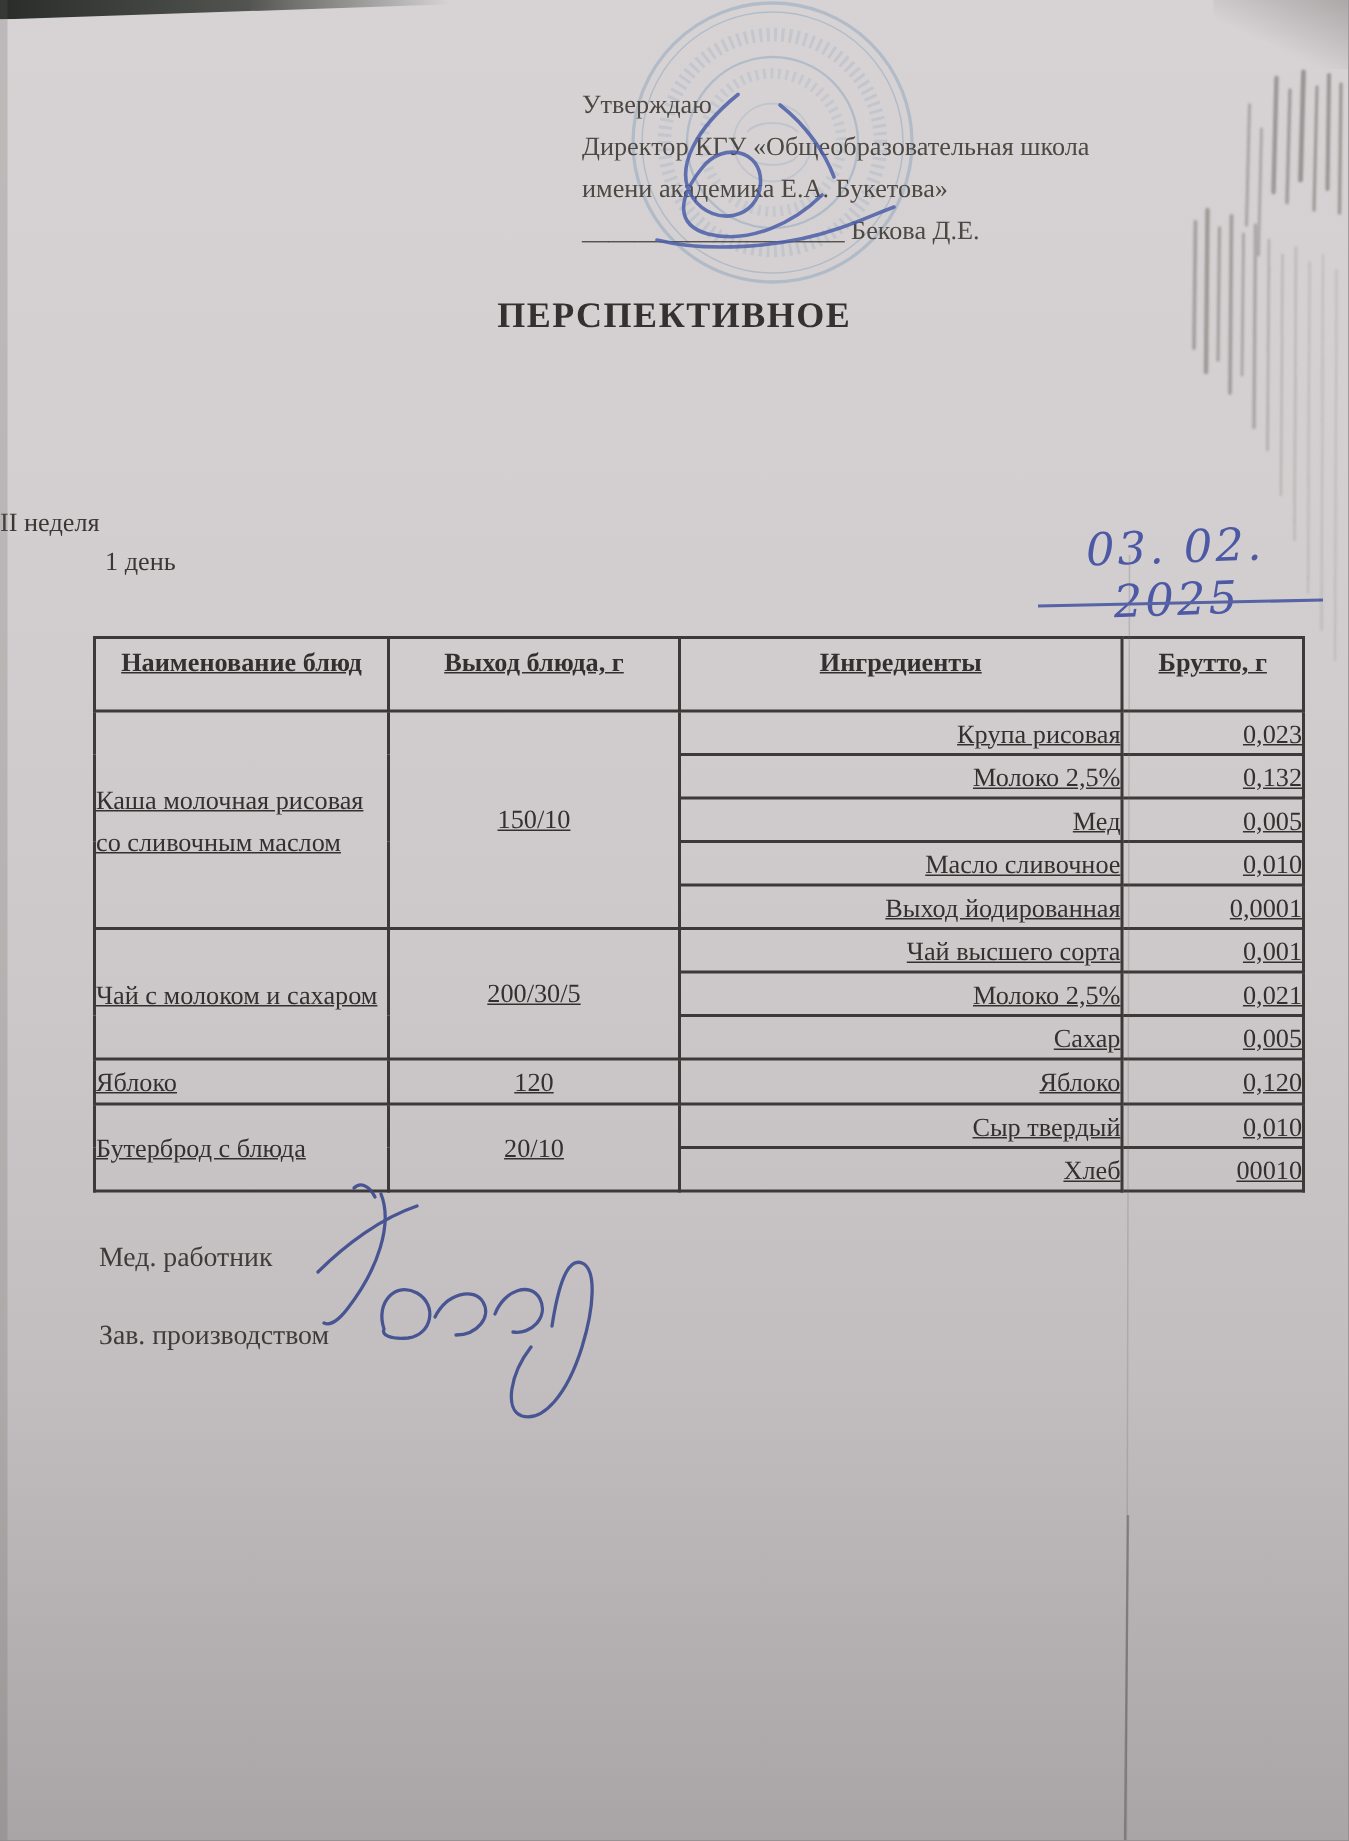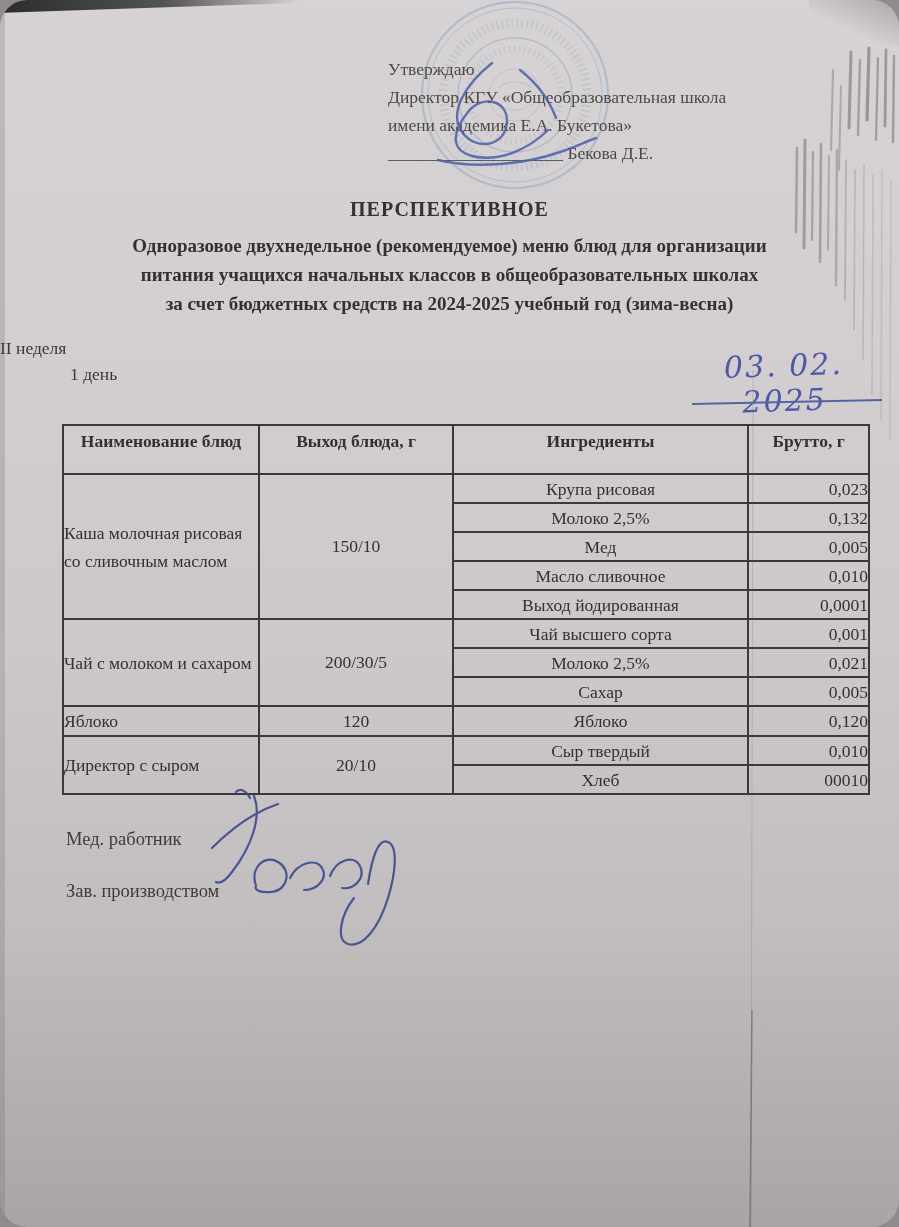--- a/index.html
+++ b/index.html
@@ -1,57 +1,56 @@
 <!DOCTYPE html>
 <html><head>
 <meta charset="utf-8">
 <style>
   html,body{margin:0;padding:0;background:#8f8b8c;}
   .page{
     position:relative;width:899px;height:1227px;overflow:hidden;
     font-family:"Liberation Serif","DejaVu Serif",serif;color:#3a3835;
     background:linear-gradient(180deg,#d7d3d4 0%,#d3cfd0 28%,#cdc9ca 52%,#c2bebf 75%,#b1adae 92%,#a9a5a6 100%);
-    border-radius:27px;
   }
   .layer{position:absolute;left:0;top:0;width:899px;height:1227px;pointer-events:none;}
   .under{z-index:1}.over{z-index:3}
 
   
   .edge-top-left{position:absolute;left:0;top:0;width:300px;height:13px;z-index:4;
     background:linear-gradient(to right,rgba(26,30,25,.92),rgba(26,30,25,.7) 55%,rgba(26,30,25,0));
     clip-path:polygon(0 0,100% 0,100% 22%,0 100%);}
   .edge-left{position:absolute;left:0;top:0;bottom:0;width:5px;z-index:4;background:rgba(100,96,97,.22);}
   .edge-top-right{position:absolute;right:0;top:0;width:90px;height:46px;z-index:4;
     background:linear-gradient(205deg,rgba(128,125,125,.5),rgba(128,125,125,0) 62%);}
 
   .approval{position:absolute;left:388px;top:55px;font-size:17.5px;line-height:28px;color:#4c4944;z-index:2;}
   .approval .blank{letter-spacing:0;}
 
   .title{position:absolute;left:0;right:0;top:198px;text-align:center;font-weight:bold;
-    font-size:20px;letter-spacing:1px;color:#343230;z-index:2;}
+    font-size:24px;letter-spacing:1px;color:#343230;z-index:2;}
   .subtitle{position:absolute;left:20px;right:20px;top:231px;text-align:center;font-weight:bold;
     font-size:19px;line-height:29px;color:#343230;z-index:2;}
   .week{position:absolute;left:0;right:0;top:338px;text-align:left;font-size:17.5px;z-index:2;}
   .day{position:absolute;left:70px;top:364px;font-size:17.5px;z-index:2;}
 
   .hand-date{position:absolute;left:678px;top:348px;width:212px;text-align:center;z-index:2;
     font-family:"DejaVu Serif",serif;font-style:italic;font-size:30px;letter-spacing:2px;
     color:#4d59a4;transform:rotate(-2deg);}
   .date-underline{position:absolute;left:692px;top:401px;width:190px;height:2px;background:#5663a5;
     transform:rotate(-1.2deg);z-index:2;}
 
   table.menu{position:absolute;left:62px;top:424px;width:806px;border-collapse:collapse;
-    table-layout:fixed;z-index:2;font-size:17.5px;color:#333130;}
+    table-layout:fixed;z-index:2;font-size:17.5px;color:#333130;text-decoration:underline;}
   table.menu th,table.menu td{border:2px solid #3b3a38;padding:0;}
   table.menu thead tr{height:49px;}
   table.menu tbody tr{height:29px;}
   table.menu th{font-weight:bold;text-align:center;vertical-align:top;padding-top:3px;line-height:24px;}
   td.dish{padding-left:9px;vertical-align:middle;line-height:28px;text-align:left;}
   td.output{text-align:center;vertical-align:middle;}
-  td.ing{padding-left:9px;text-align:center;line-height:26px;}
+  td.ing{padding-left:9px;text-align:right;line-height:26px;}
   td.brutto{padding-right:14px;text-align:right;line-height:26px;}
 
   .signoff{position:absolute;left:66px;font-size:18.5px;color:#3e3c39;z-index:2;}
   .signoff.med{top:818px;margin-top:11px;}
   .signoff.prod{top:881px;}
 </style>
 </head>
 <body>
 
 <div class="page">
@@ -73,25 +72,20 @@
     <div>Директор КГУ «Общеобразовательная школа</div>
     <div>имени академика Е.А. Букетова»</div>
     <div>
       <span class="blank">____________________</span>
       <span>Бекова Д.Е.</span>
     </div>
   </div>
 
   <div class="title">ПЕРСПЕКТИВНОЕ</div>
 
-  <div class="subtitle">
-    <div>Одноразовое двухнедельное (рекомендуемое) меню блюд для организации</div>
-    <div>питания учащихся начальных классов в общеобразовательных школах</div>
-    <div>за счет бюджетных средств на 2024-2025 учебный год (зима-весна)</div>
-  </div>
 
   <div class="week">II неделя</div>
   <div class="day">1 день</div>
   <div class="hand-date">03. 02. 2025</div>
   <div class="date-underline"></div>
 
   <table class="menu">
     <colgroup>
         <col style="width:196px">
         <col style="width:194px">
@@ -146,21 +140,21 @@
       </tr>
 
       <tr>
         <td class="dish">Яблоко</td>
         <td class="output">120</td>
         <td class="ing">Яблоко</td>
         <td class="brutto">0,120</td>
       </tr>
 
       <tr>
-        <td class="dish" rowspan="2">Директор с сыром</td>
+        <td class="dish" rowspan="2">Бутерброд с блюда</td>
         <td class="output" rowspan="2">20/10</td>
         <td class="ing">Сыр твердый</td>
         <td class="brutto">0,010</td>
       </tr>
       <tr>
         <td class="ing">Хлеб</td>
         <td class="brutto">00010</td>
       </tr>
     </tbody>
   </table>

